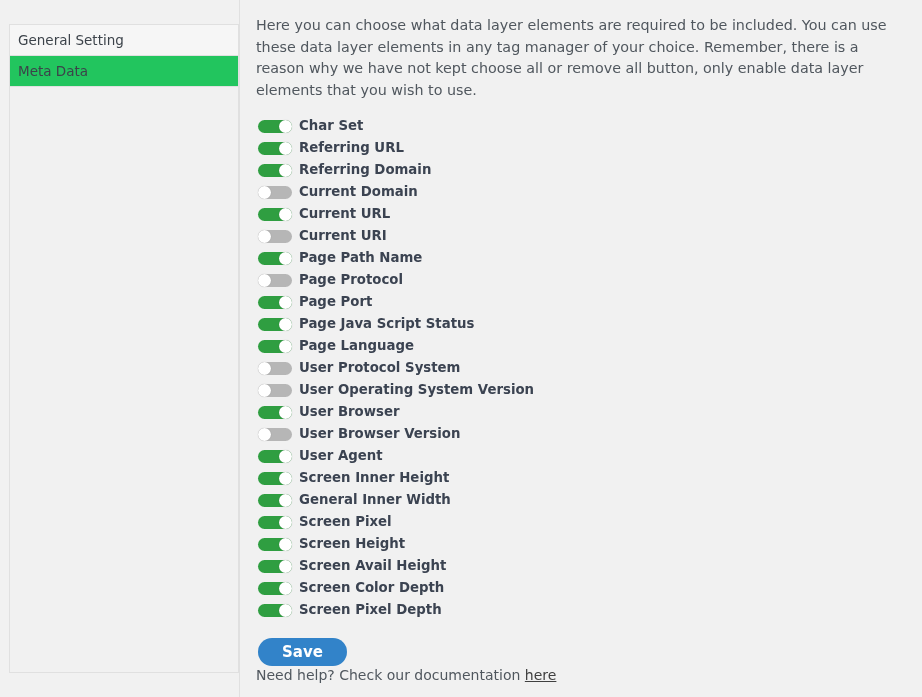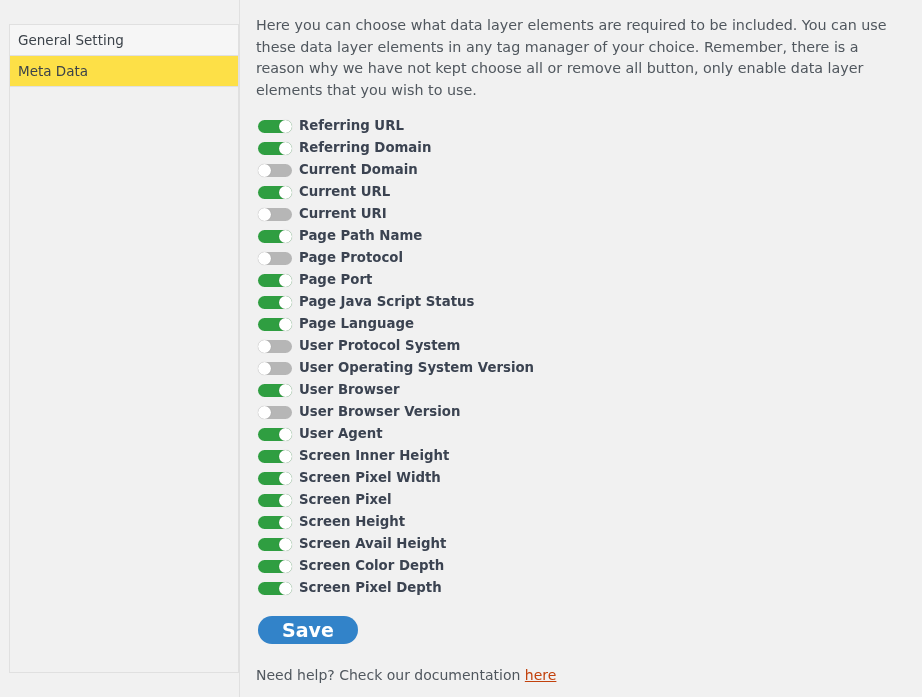--- a/index.html
+++ b/index.html
@@ -33,21 +33,21 @@
     background: #f1f1f1;
     border: 1px solid #e0e0e0;
   }
   .side-item {
     height: 31px;
     line-height: 31px;
     padding: 0 0 0 8px;
     font-size: 13.5px;
     color: #3c434a;
     border-bottom: 1px solid #e0e0e0;
-    background: #fde047;
+    background: #22c55e;
     cursor: pointer;
     white-space: nowrap;
     overflow: hidden;
   }
   .side-item.active {
     background: #f6f6f6;
   }
   #sidebar-filler {
     background: #f1f1f1;
   }
@@ -125,40 +125,40 @@
 
   
   #save-wrap {
     margin-top: 17px;
     padding-left: 2px;
   }
   #save-button {
     display: inline-block;
     background: #3283c9;
     color: #ffffff;
-    font-size: 19px;
+    font-size: 15px;
     font-weight: bold;
     border: none;
     border-radius: 14px;
     padding: 6px 24px;
     cursor: pointer;
     font-family: "DejaVu Sans", "Liberation Sans", sans-serif;
     line-height: 16px;
   }
 
   
   #help-line {
     position: absolute;
     left: 0;
     top: 667px;
     font-size: 14px;
     color: #50575e;
   }
   #help-link {
-    color: #c2410c;
+    color: #404040;
     text-decoration: underline;
     cursor: pointer;
   }
 </style>
 </head>
 <body>
 
 <div id="app">
 
   <div id="sidebar">
@@ -173,20 +173,26 @@
 
   <div id="main">
 
     <p id="intro">Here you can choose what data layer elements are required to be included. You can use these data layer elements in any tag manager of your choice. Remember, there is a reason why we have not kept choose all or remove all button, only enable data layer elements that you wish to use.</p>
 
     <ul id="toggle-list">
         <li class="toggle-row">
           <span class="switch on">
             <span class="knob"></span>
           </span>
+          <span class="toggle-label">Char Set</span>
+        </li>
+        <li class="toggle-row">
+          <span class="switch on">
+            <span class="knob"></span>
+          </span>
           <span class="toggle-label">Referring URL</span>
         </li>
         <li class="toggle-row">
           <span class="switch on">
             <span class="knob"></span>
           </span>
           <span class="toggle-label">Referring Domain</span>
         </li>
         <li class="toggle-row">
           <span class="switch">
@@ -269,21 +275,21 @@
         <li class="toggle-row">
           <span class="switch on">
             <span class="knob"></span>
           </span>
           <span class="toggle-label">Screen Inner Height</span>
         </li>
         <li class="toggle-row">
           <span class="switch on">
             <span class="knob"></span>
           </span>
-          <span class="toggle-label">Screen Pixel Width</span>
+          <span class="toggle-label">General Inner Width</span>
         </li>
         <li class="toggle-row">
           <span class="switch on">
             <span class="knob"></span>
           </span>
           <span class="toggle-label">Screen Pixel</span>
         </li>
         <li class="toggle-row">
           <span class="switch on">
             <span class="knob"></span>

